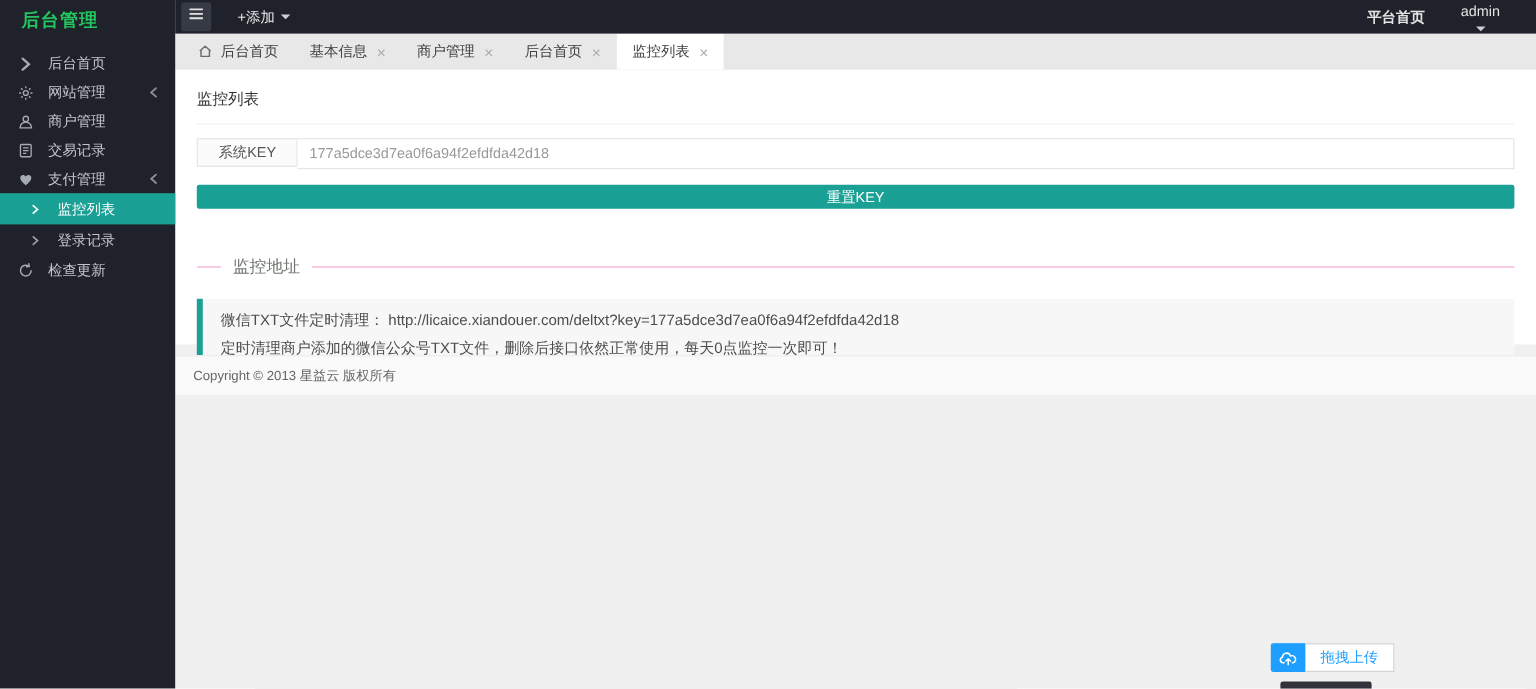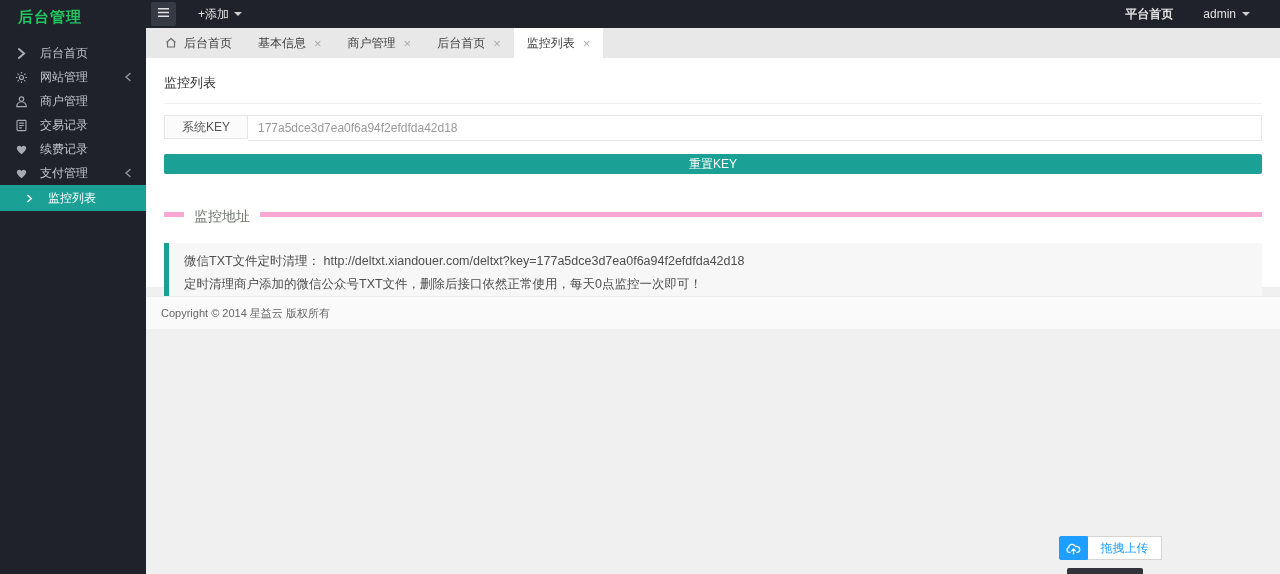--- a/index.html
+++ b/index.html
@@ -29,21 +29,21 @@
   .topbar{position:absolute;left:146px;top:0;right:0;height:28px;background:#20222b;
           display:flex;align-items:center;z-index:2;}
   .hamburger-btn{width:25px;height:24px;margin-left:5px;background:#363a44;border-radius:2px;
                  display:flex;align-items:center;justify-content:center;cursor:pointer;color:#e3e3e3;}
   .hamburger-btn svg{width:13px;height:13px;}
   .add-btn{margin-left:22px;color:#e8e8e8;font-size:12px;display:flex;align-items:center;gap:5px;cursor:pointer;}
   .caret-down{width:0;height:0;border-left:4px solid transparent;border-right:4px solid transparent;
               border-top:4px solid #cfcfcf;display:inline-block;}
   .topbar-right{margin-left:auto;display:flex;align-items:center;gap:30px;padding-right:30px;}
   .platform-link{color:#e2e2e2;font-size:12px;cursor:pointer;font-weight:bold;}
-  .user-menu{color:#e2e2e2;font-size:12px;display:flex;align-items:center;gap:6px;cursor:pointer;}
+  .user-menu{color:#e2e2e2;font-size:12px;display:flex;align-items:center;gap:6px;cursor:pointer;flex-direction:column;}
 
   
   .tabstrip{position:absolute;left:146px;top:28px;right:0;height:30px;background:#e8e8e8;
             display:flex;align-items:stretch;padding-left:6px;z-index:1;}
   .tab{display:flex;align-items:center;padding:0 13px;font-size:12px;color:#404040;gap:7px;cursor:pointer;}
   .tab .home-ic{display:inline-flex;color:#6b6b6b;}
   .tab .home-ic svg{width:12px;height:12px;}
   .tab.active{background:#ffffff;}
   .tab-close{color:#ababab;font-size:13px;line-height:1;margin-left:1px;cursor:pointer;}
 
@@ -53,21 +53,21 @@
   .page-title{font-size:13px;color:#333333;padding:2px 0 11px 0;border-bottom:1px solid #f0f0f0;}
   .key-row{display:flex;margin-top:11px;}
   .key-label{width:84px;height:24px;box-sizing:border-box;border:1px solid #e6e6e6;background:#fbfbfb;
              font-size:12px;color:#555555;display:flex;align-items:center;justify-content:center;flex:none;}
   .key-input{flex:1;height:24px;box-sizing:border-box;border:1px solid #e6e6e6;border-left:none;
              padding:12px 10px;font-size:12px;color:#999999;outline:none;background:#ffffff;
              font-family:"Liberation Sans",sans-serif;}
   .reset-btn{display:block;width:100%;height:20px;margin-top:13px;background:#1aa094;color:#ffffff;
              border:none;border-radius:2px;font-size:12px;cursor:pointer;
              font-family:"Liberation Sans",sans-serif;}
-  .fieldset{margin-top:38px;border-top:5px solid #f9a8d4;position:relative;}
+  .fieldset{margin-top:48px;border-top:1px solid #f9a8d4;position:relative;}
   .legend{position:absolute;top:-9px;left:20px;background:#ffffff;padding:0 10px;
           font-size:14px;color:#6e766f;}
   .notice{margin-top:26px;background:#f7f7f7;border-left:5px solid #1aa094;padding:7px 15px;
           font-size:12.5px;color:#4d4d4d;line-height:23px;}
 
   
   .footer{position:absolute;left:146px;top:296px;right:0;height:33px;background:#fafafa;
           border-top:1px solid #ededed;display:flex;align-items:center;padding-left:15px;
           box-sizing:border-box;font-size:11px;color:#666666;}
 
@@ -130,42 +130,51 @@
             </svg>
           </span>
           <span class="label">交易记录</span>
         </div>
         <div class="menu-item">
           <span class="icon">
             <svg viewBox="0 0 14 14" fill="currentColor">
               <path d="M7 12.2C2.2 8.4 1.2 5.6 2.6 3.9c1.2-1.4 3.2-1.2 4.4.4 1.2-1.6 3.2-1.8 4.4-.4 1.4 1.7.4 4.5-4.4 8.3z"></path>
             </svg>
           </span>
-          <span class="label">续费记录</span>
-        </div>
-        <div class="menu-item">
-          <span class="icon">
-            <svg viewBox="0 0 14 14" fill="currentColor">
-              <path d="M7 12.2C2.2 8.4 1.2 5.6 2.6 3.9c1.2-1.4 3.2-1.2 4.4.4 1.2-1.6 3.2-1.8 4.4-.4 1.4 1.7.4 4.5-4.4 8.3z"></path>
-            </svg>
-          </span>
           <span class="label">支付管理</span>
           <span class="arrow">
             <svg viewBox="0 0 10 10" fill="none" stroke="currentColor" stroke-width="1.5" stroke-linecap="round">
               <path d="M7 1.5 3 5 7 8.5"></path>
             </svg>
           </span>
         </div>
         <div class="sub-item active">
           <span class="sub-caret">
             <svg viewBox="0 0 10 10" fill="none" stroke="currentColor" stroke-width="1.5" stroke-linecap="round">
               <path d="M3 1.5 7 5 3 8.5"></path>
             </svg>
           </span>
           <span class="label">监控列表</span>
+        </div>
+        <div class="sub-item">
+          <span class="sub-caret">
+            <svg viewBox="0 0 10 10" fill="none" stroke="currentColor" stroke-width="1.5" stroke-linecap="round">
+              <path d="M3 1.5 7 5 3 8.5"></path>
+            </svg>
+          </span>
+          <span class="label">登录记录</span>
+        </div>
+        <div class="menu-item">
+          <span class="icon">
+            <svg viewBox="0 0 14 14" fill="none" stroke="currentColor" stroke-width="1.3" stroke-linecap="round">
+              <path d="M11.8 7A4.8 4.8 0 1 1 9.5 2.9"></path>
+              <path d="M9.7 0.9l.4 2.3-2.3.4"></path>
+            </svg>
+          </span>
+          <span class="label">检查更新</span>
         </div>
       </nav>
   </aside>
 
   <header class="topbar">
     <div class="hamburger-btn">
       <span><svg viewBox="0 0 14 14" fill="none" stroke="currentColor" stroke-width="1.6">
             <path d="M1 3h12M1 7h12M1 11h12"></path>
           </svg></span>
     </div>
@@ -217,27 +226,27 @@
       <input class="key-input" type="text" value="177a5dce3d7ea0f6a94f2efdfda42d18" style="">
     </div>
 
     <button class="reset-btn">重置KEY</button>
 
     <div class="fieldset">
       <span class="legend">监控地址</span>
     </div>
 
     <div class="notice">
-      <div>微信TXT文件定时清理： http://deltxt.xiandouer.com/deltxt?key=177a5dce3d7ea0f6a94f2efdfda42d18</div>
+      <div>微信TXT文件定时清理： http://licaice.xiandouer.com/deltxt?key=177a5dce3d7ea0f6a94f2efdfda42d18</div>
       <div>定时清理商户添加的微信公众号TXT文件，删除后接口依然正常使用，每天0点监控一次即可！</div>
     </div>
   </main>
 
   <footer class="footer">
-    <span>Copyright © 2014 星益云 版权所有</span>
+    <span>Copyright © 2013 星益云 版权所有</span>
   </footer>
 
   <div class="upload">
     <div class="upload-icon-box">
       <svg viewBox="0 0 20 20" fill="none" stroke="currentColor" stroke-width="1.5" stroke-linecap="round" stroke-linejoin="round">
         <path d="M6 14.5H4.8A2.8 2.8 0 0 1 4.4 9a4 4 0 0 1 7.8-1.2A3.3 3.3 0 0 1 15 14.5h-1"></path>
         <path d="M10 16.5v-5.5M7.8 12.8 10 10.6l2.2 2.2"></path>
       </svg>
     </div>
     <div class="upload-label">拖拽上传</div>

